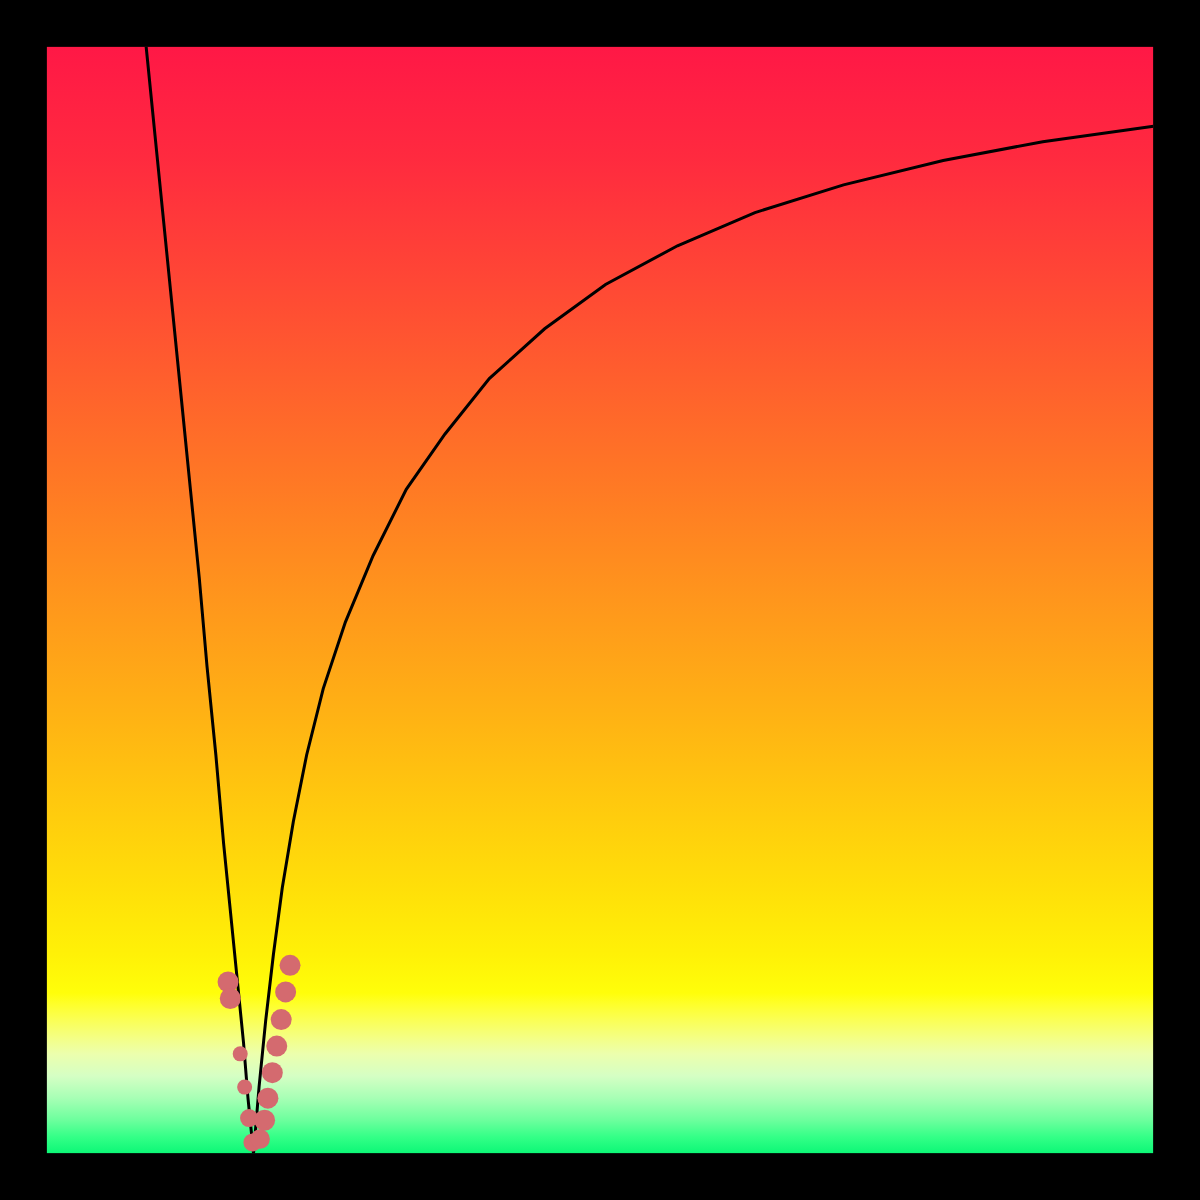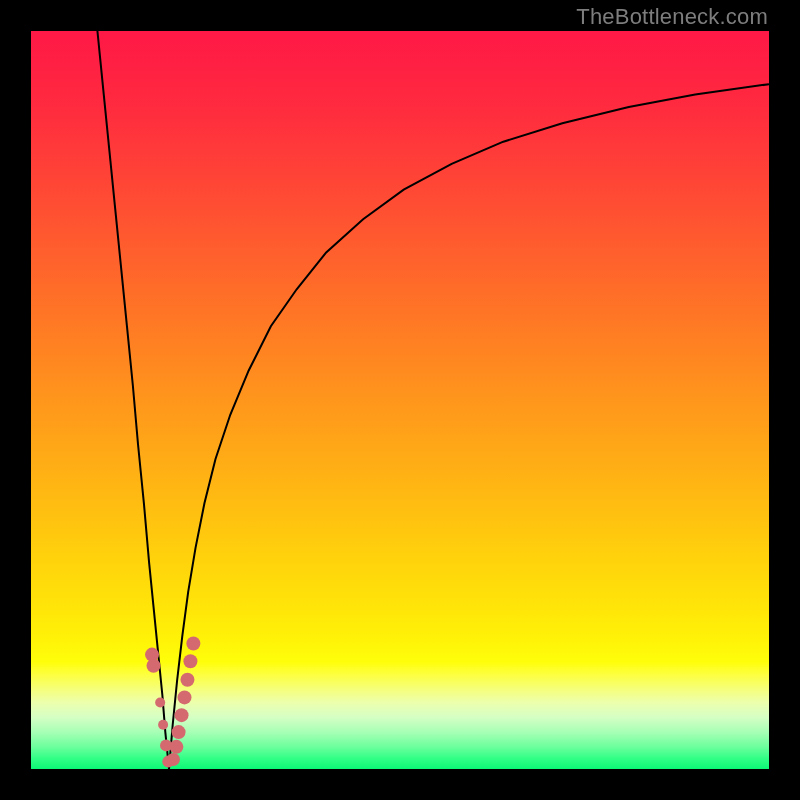--- a/index.html
+++ b/index.html
@@ -49,21 +49,20 @@
     color: #7d7d7d;
     font-size: 22px;
     font-weight: 400;
     letter-spacing: 0.2px;
   }
 </style>
 </head>
 <body>
 
 <div class="frame">
-  <div class="watermark">TheBottleneck.com</div>
   <div class="plot">
     <svg class="gradient" viewBox="0 0 738 738" preserveAspectRatio="none">
       <defs>
         <linearGradient id="bg" x1="0" y1="0" x2="0" y2="1">
             <stop offset="0%" stop-color="#ff1846"></stop>
             <stop offset="10%" stop-color="#ff2a3f"></stop>
             <stop offset="20%" stop-color="#ff4436"></stop>
             <stop offset="30%" stop-color="#ff5f2d"></stop>
             <stop offset="40%" stop-color="#ff7a24"></stop>
             <stop offset="50%" stop-color="#ff961c"></stop>

